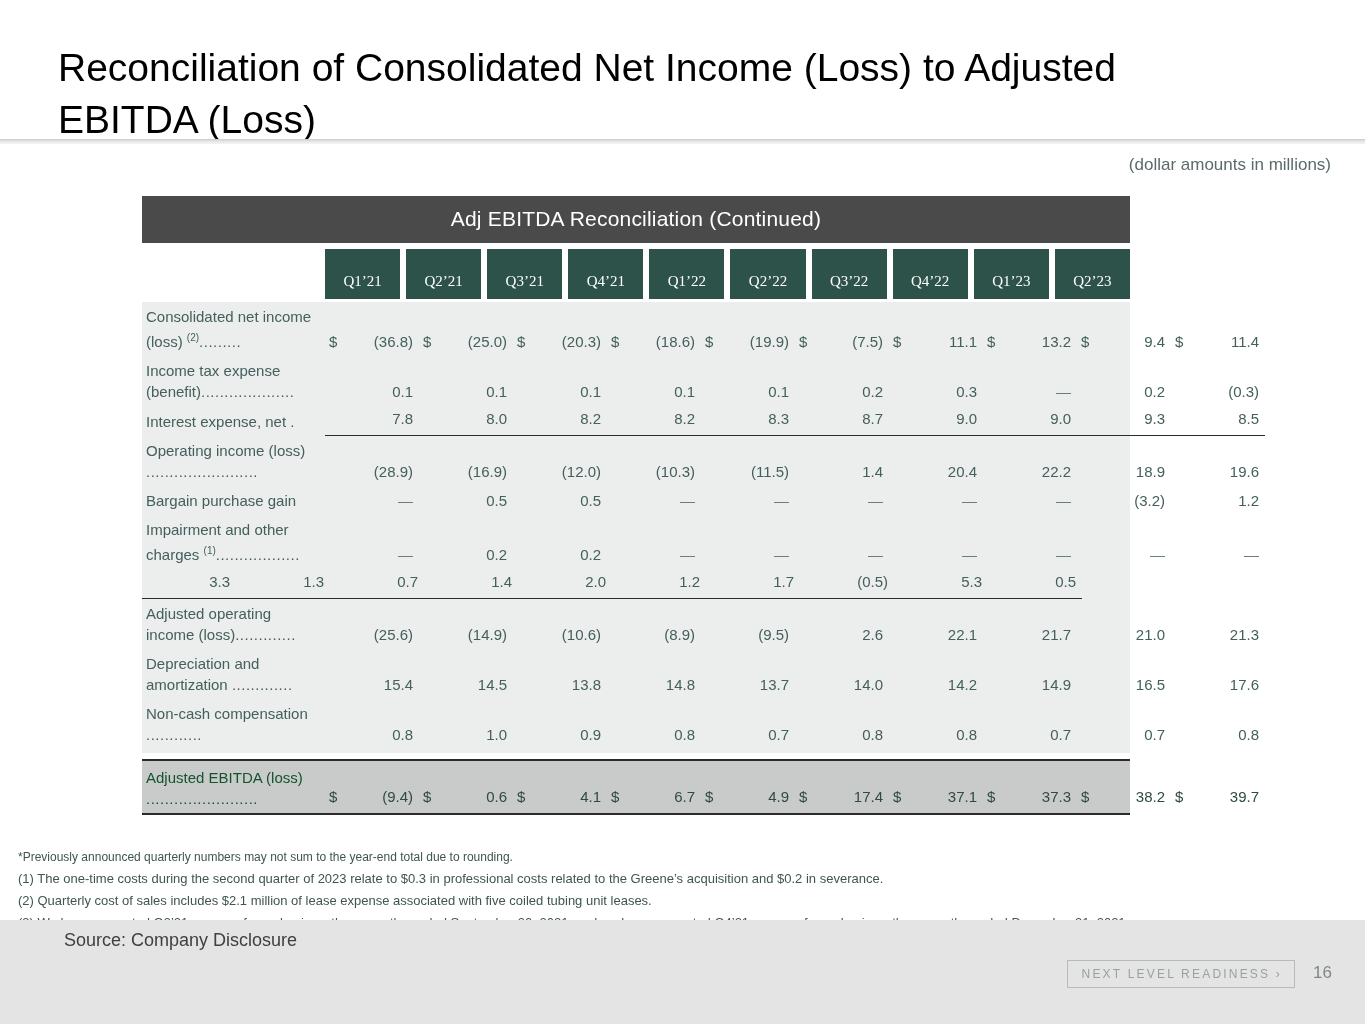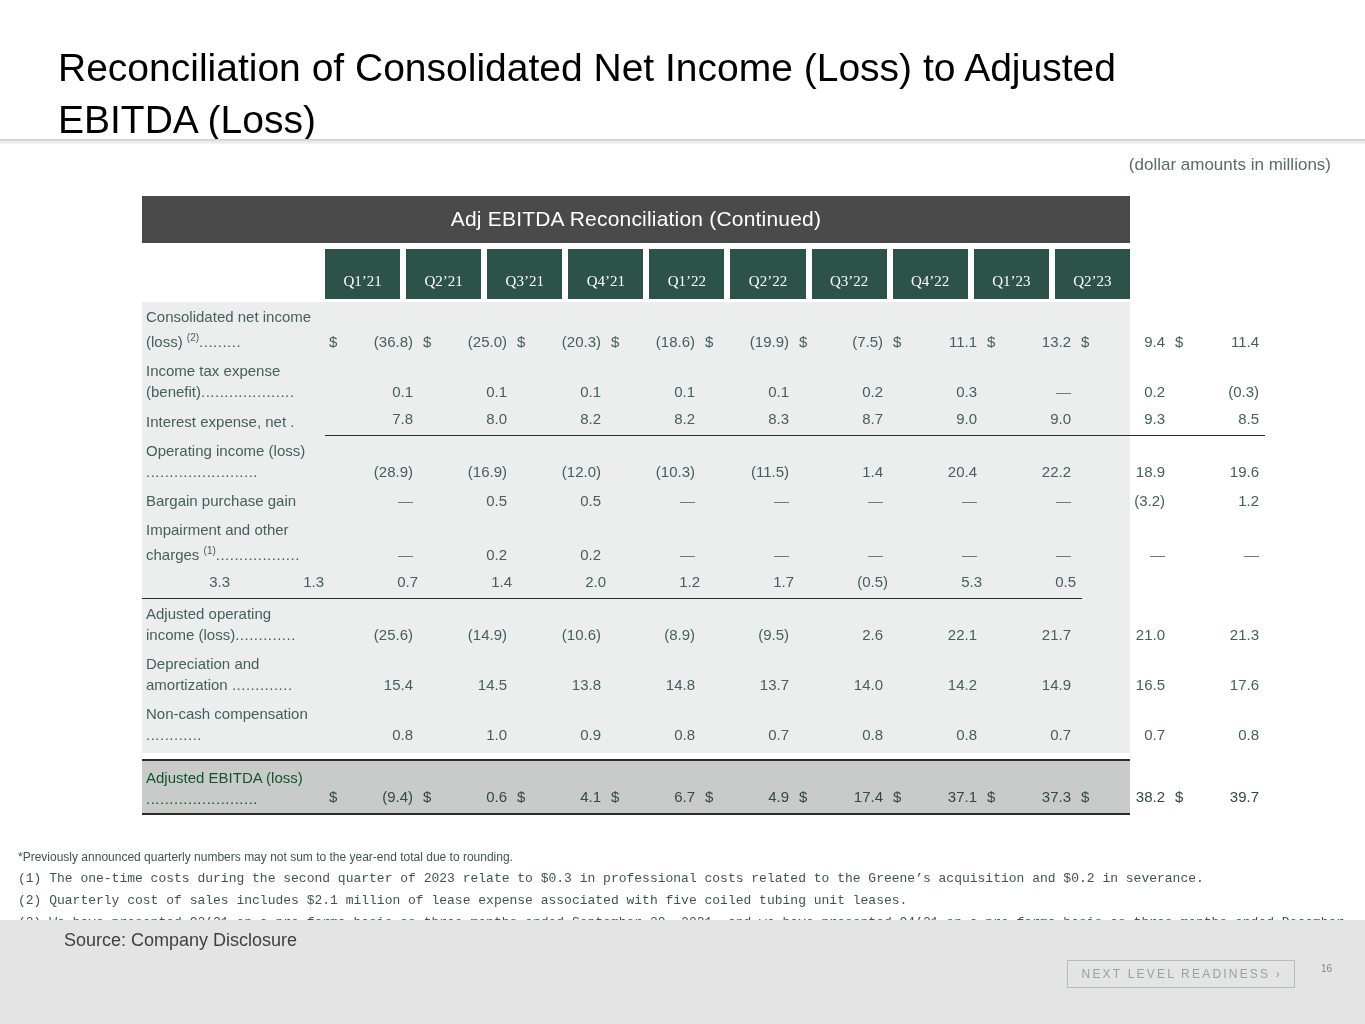--- a/index.html
+++ b/index.html
@@ -100,42 +100,42 @@
   .totalrow .rlabel{color:#14532d;padding-top:6px;padding-bottom:4px;}
   .totalrow .cell{color:#2f4a45;padding-bottom:8px;}
 
   
   .notes{
     position:absolute;left:18px;top:846px;width:1330px;
   }
   .note{
     font-size:12px;line-height:22px;color:#3f5552;
   }
-  .note.serif{font-family:Liberation Mono, monospace;font-size:13px;}
+  .note.serif{font-family:Liberation Sans, sans-serif;font-size:13px;}
 
   
   .footerband{
     position:absolute;left:0;top:920px;width:1365px;height:104px;
     background:#e4e4e4;
   }
   .source{
     position:absolute;left:64px;top:930px;
     font-size:18px;color:#404040;
   }
   .nlr{
     position:absolute;right:70px;top:960px;
     border:1px solid #b6bcbc;
     padding:6px 12px 6px 14px;
     font-size:12px;letter-spacing:2.2px;
     color:#97a2a2;
     background:#e4e4e4;
   }
   .pagenum{
     position:absolute;right:33px;top:963px;
-    font-size:10px;color:#7d8888;
+    font-size:17px;color:#7d8888;
   }
 </style>
 </head>
 <body>
 
 <div class="title">Reconciliation of Consolidated Net Income (Loss) to Adjusted EBITDA (Loss)</div>
 <div class="title-rule"></div>
 <div class="units">(dollar amounts in millions)</div>
 
 <div class="tablewrap">

